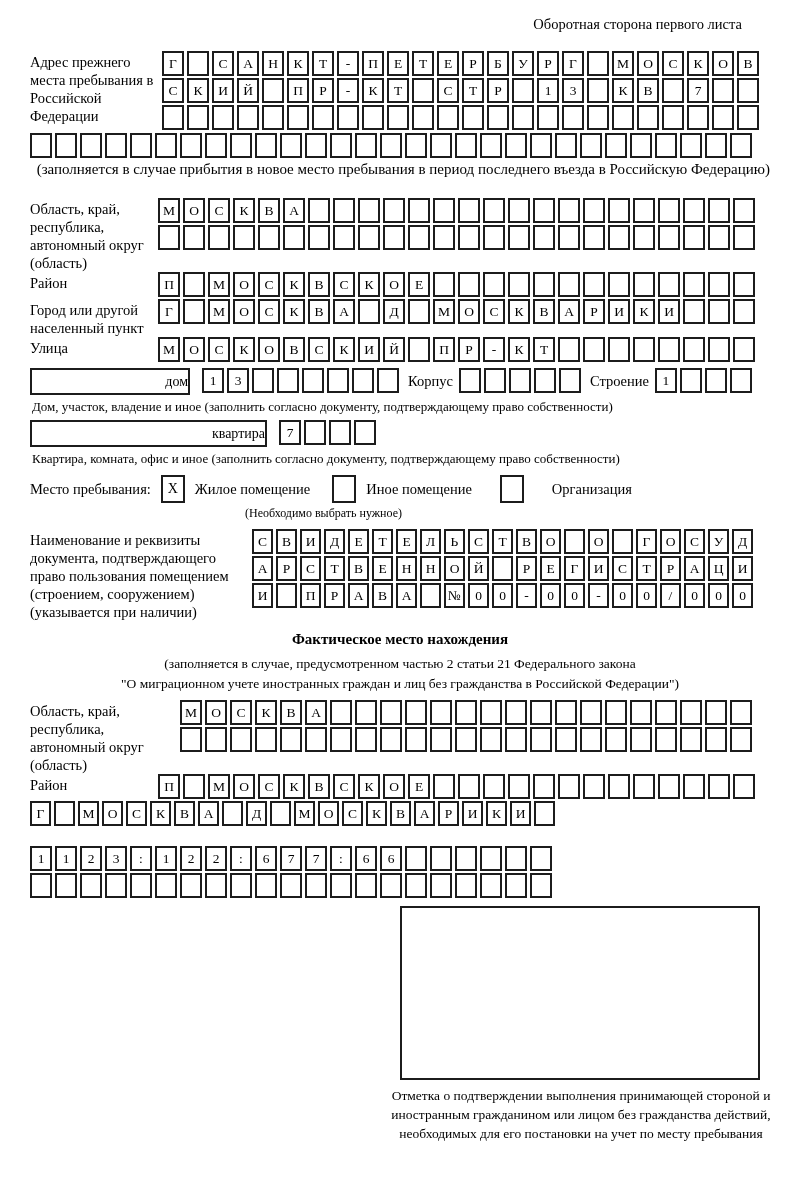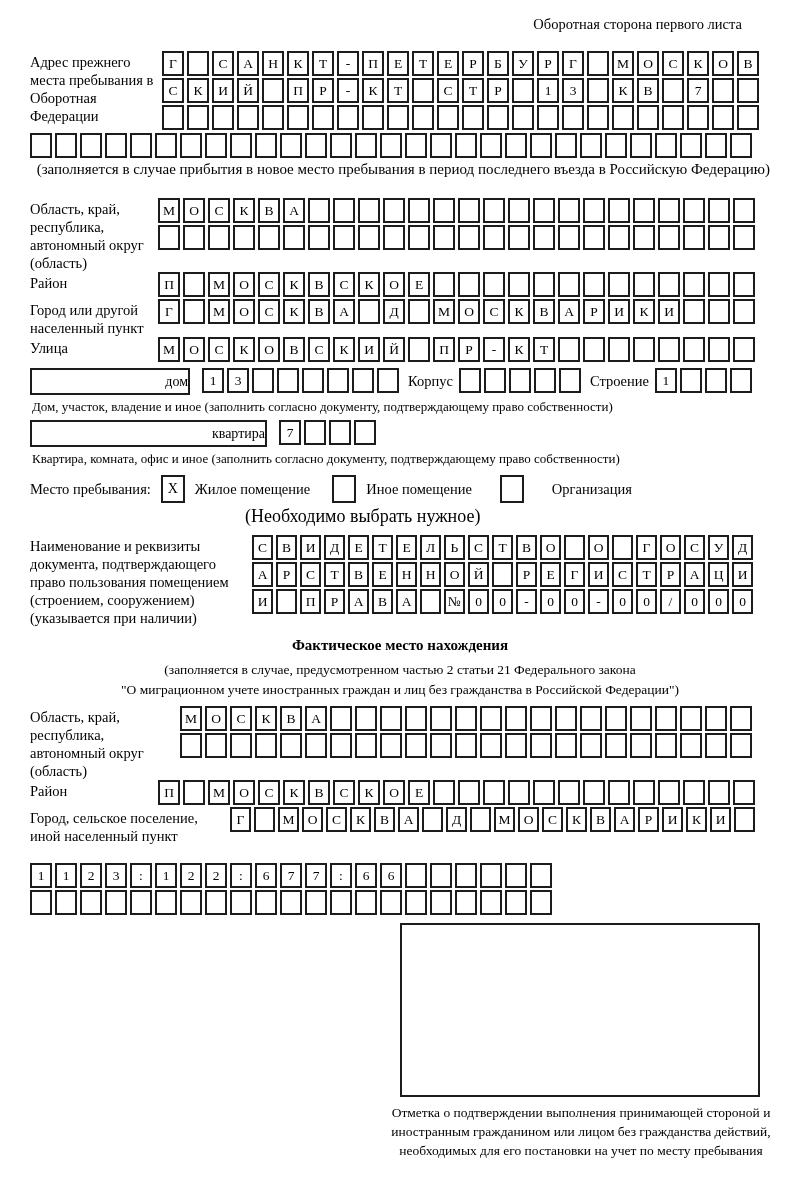--- a/index.html
+++ b/index.html
@@ -25,36 +25,36 @@
   .widebox{display:inline-block;box-sizing:content-box;height:23px;border:2px solid #1c1c1c;
            text-align:right;font-size:14px;line-height:23px;vertical-align:top;}
   .housebox{width:156px;margin-right:12px;}
   .aptbox{width:206px;margin-right:12px;padding-left:27px;}
   .inline-word{font-size:14.5px;line-height:27px;margin:0 6px;vertical-align:top;display:inline-block;}
   .house-row{margin:4px 0 4px 0;white-space:nowrap;}
   .stay-row{margin:8px 0 0 0;font-size:14.5px;white-space:nowrap;}
   .checkbox{display:inline-block;box-sizing:content-box;width:20px;height:24px;border:2px solid #1c1c1c;
             text-align:center;font-size:14px;line-height:24px;vertical-align:middle;margin:0 10px;}
   .stay-opt{vertical-align:middle;}
-  .hint{font-size:18px;margin:3px 0 8px 215px;}
+  .hint{font-size:12px;margin:3px 0 8px 215px;}
   .factnote{text-align:center;font-size:13.5px;line-height:20px;}
   .stamp-box{width:356px;height:170px;border:2px solid #1c1c1c;margin:6px 0 6px 370px;}
   .stamp-caption{width:430px;margin-left:336px;text-align:center;font-size:13.5px;line-height:19px;}
   .mb4{margin-bottom:4px;}
   .mb6{margin-bottom:6px;}
 </style>
 </head>
 <body>
 
 <div class="page">
 
   <div class="header-note">Оборотная сторона первого листа</div>
 
   <div class="row" style="margin-top:18px;">
-    <div class="label w132">Адрес прежнего места пребывания в Оборотная Федерации</div>
+    <div class="label w132">Адрес прежнего места пребывания в Российской Федерации</div>
     <div>
       <div class="cells"><span class="cell">Г</span><span class="cell"></span><span class="cell">С</span><span class="cell">А</span><span class="cell">Н</span><span class="cell">К</span><span class="cell">Т</span><span class="cell">-</span><span class="cell">П</span><span class="cell">Е</span><span class="cell">Т</span><span class="cell">Е</span><span class="cell">Р</span><span class="cell">Б</span><span class="cell">У</span><span class="cell">Р</span><span class="cell">Г</span><span class="cell"></span><span class="cell">М</span><span class="cell">О</span><span class="cell">С</span><span class="cell">К</span><span class="cell">О</span><span class="cell">В</span></div>
       <div class="cells"><span class="cell">С</span><span class="cell">К</span><span class="cell">И</span><span class="cell">Й</span><span class="cell"></span><span class="cell">П</span><span class="cell">Р</span><span class="cell">-</span><span class="cell">К</span><span class="cell">Т</span><span class="cell"></span><span class="cell">С</span><span class="cell">Т</span><span class="cell">Р</span><span class="cell"></span><span class="cell">1</span><span class="cell">3</span><span class="cell"></span><span class="cell">К</span><span class="cell">В</span><span class="cell"></span><span class="cell">7</span><span class="cell"></span><span class="cell"></span></div>
       <div class="cells"><span class="cell"></span><span class="cell"></span><span class="cell"></span><span class="cell"></span><span class="cell"></span><span class="cell"></span><span class="cell"></span><span class="cell"></span><span class="cell"></span><span class="cell"></span><span class="cell"></span><span class="cell"></span><span class="cell"></span><span class="cell"></span><span class="cell"></span><span class="cell"></span><span class="cell"></span><span class="cell"></span><span class="cell"></span><span class="cell"></span><span class="cell"></span><span class="cell"></span><span class="cell"></span><span class="cell"></span></div>
     </div>
   </div>
   <div class="cells fullrow"><span class="cell"></span><span class="cell"></span><span class="cell"></span><span class="cell"></span><span class="cell"></span><span class="cell"></span><span class="cell"></span><span class="cell"></span><span class="cell"></span><span class="cell"></span><span class="cell"></span><span class="cell"></span><span class="cell"></span><span class="cell"></span><span class="cell"></span><span class="cell"></span><span class="cell"></span><span class="cell"></span><span class="cell"></span><span class="cell"></span><span class="cell"></span><span class="cell"></span><span class="cell"></span><span class="cell"></span><span class="cell"></span><span class="cell"></span><span class="cell"></span><span class="cell"></span><span class="cell"></span></div>
   <div class="note">(заполняется в случае прибытия в новое место пребывания в период последнего въезда в Российскую Федерацию)</div>
 
 
@@ -116,21 +116,20 @@
       <div class="cells"><span class="cell"></span><span class="cell"></span><span class="cell"></span><span class="cell"></span><span class="cell"></span><span class="cell"></span><span class="cell"></span><span class="cell"></span><span class="cell"></span><span class="cell"></span><span class="cell"></span><span class="cell"></span><span class="cell"></span><span class="cell"></span><span class="cell"></span><span class="cell"></span><span class="cell"></span><span class="cell"></span><span class="cell"></span><span class="cell"></span><span class="cell"></span><span class="cell"></span><span class="cell"></span></div>
     </div>
   </div>
 
   <div class="row">
     <div class="label w128">Район</div>
     <div class="cells"><span class="cell">П</span><span class="cell"></span><span class="cell">М</span><span class="cell">О</span><span class="cell">С</span><span class="cell">К</span><span class="cell">В</span><span class="cell">С</span><span class="cell">К</span><span class="cell">О</span><span class="cell">Е</span><span class="cell"></span><span class="cell"></span><span class="cell"></span><span class="cell"></span><span class="cell"></span><span class="cell"></span><span class="cell"></span><span class="cell"></span><span class="cell"></span><span class="cell"></span><span class="cell"></span><span class="cell"></span><span class="cell"></span></div>
   </div>
 
   <div class="row">
-    <div class="label w200">Город, сельское поселение, иной населенный пункт</div>
     <div class="cells narrow"><span class="cell">Г</span><span class="cell"></span><span class="cell">М</span><span class="cell">О</span><span class="cell">С</span><span class="cell">К</span><span class="cell">В</span><span class="cell">А</span><span class="cell"></span><span class="cell">Д</span><span class="cell"></span><span class="cell">М</span><span class="cell">О</span><span class="cell">С</span><span class="cell">К</span><span class="cell">В</span><span class="cell">А</span><span class="cell">Р</span><span class="cell">И</span><span class="cell">К</span><span class="cell">И</span><span class="cell"></span></div>
   </div>
 
   <div class="row">
     <div>
       <div class="cells" style="margin-top:18px;"><span class="cell">1</span><span class="cell">1</span><span class="cell">2</span><span class="cell">3</span><span class="cell">:</span><span class="cell">1</span><span class="cell">2</span><span class="cell">2</span><span class="cell">:</span><span class="cell">6</span><span class="cell">7</span><span class="cell">7</span><span class="cell">:</span><span class="cell">6</span><span class="cell">6</span><span class="cell"></span><span class="cell"></span><span class="cell"></span><span class="cell"></span><span class="cell"></span><span class="cell"></span></div>
       <div class="cells"><span class="cell"></span><span class="cell"></span><span class="cell"></span><span class="cell"></span><span class="cell"></span><span class="cell"></span><span class="cell"></span><span class="cell"></span><span class="cell"></span><span class="cell"></span><span class="cell"></span><span class="cell"></span><span class="cell"></span><span class="cell"></span><span class="cell"></span><span class="cell"></span><span class="cell"></span><span class="cell"></span><span class="cell"></span><span class="cell"></span><span class="cell"></span></div>
     </div>
   </div>
 

